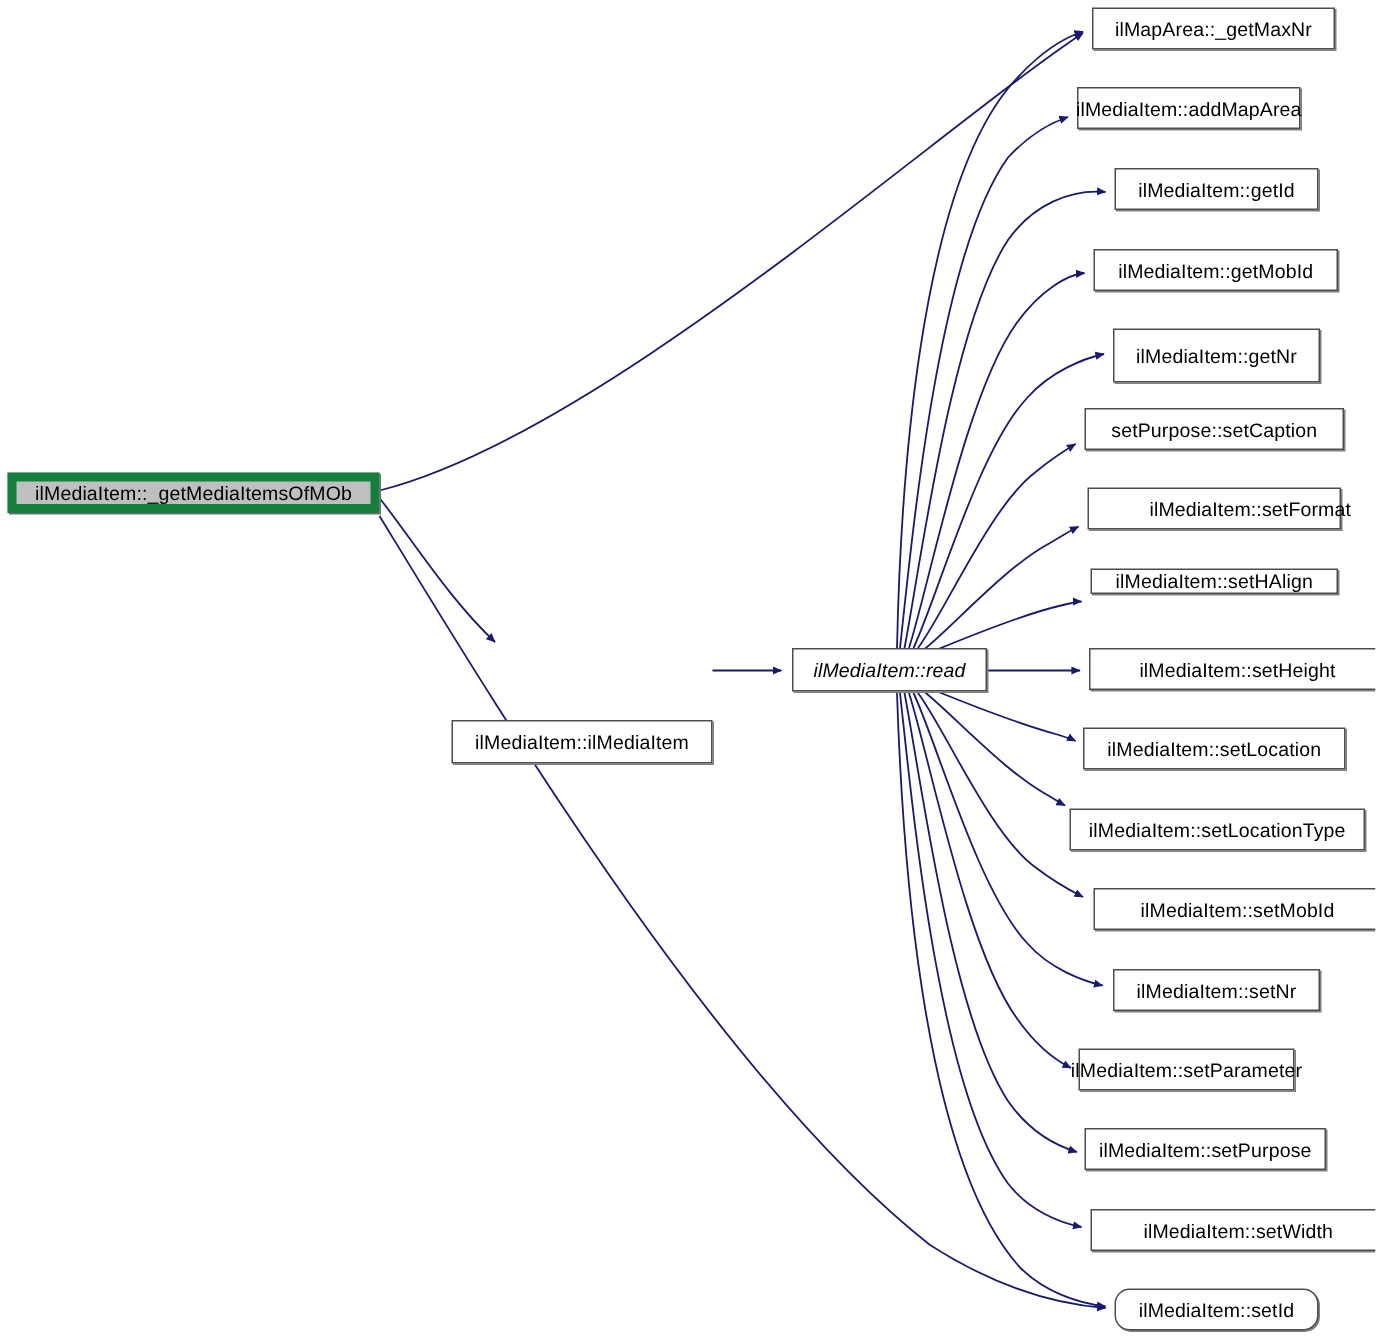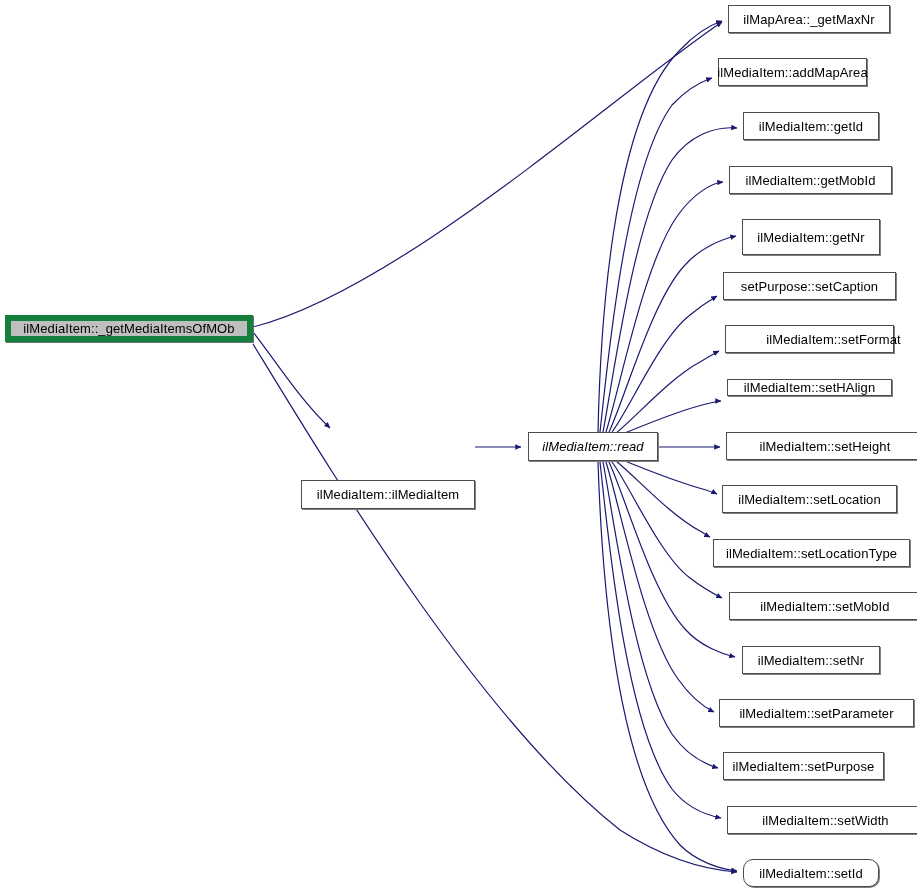--- a/index.html
+++ b/index.html
@@ -126,21 +126,21 @@
       </div>
       <div class="gnode" style="left: 713px; top: 539px; width: 197px; height: 28px;">
         <span class="lbl">ilMediaItem::setLocationType</span>
       </div>
       <div class="gnode" style="left: 729px; top: 592px; width: 192px; height: 28px;">
         <span class="lbl">ilMediaItem::setMobId</span>
       </div>
       <div class="gnode" style="left: 742px; top: 646px; width: 138px; height: 28px;">
         <span class="lbl">ilMediaItem::setNr</span>
       </div>
-      <div class="gnode" style="left: 719px; top: 699px; width: 195px; height: 28px; justify-content: center;">
+      <div class="gnode" style="left: 719px; top: 699px; width: 144px; height: 28px; justify-content: center;">
         <span class="lbl">ilMediaItem::setParameter</span>
       </div>
       <div class="gnode" style="left: 723px; top: 752px; width: 161px; height: 28px;">
         <span class="lbl">ilMediaItem::setPurpose</span>
       </div>
       <div class="gnode" style="left: 727px; top: 806px; width: 197px; height: 28px;">
         <span class="lbl">ilMediaItem::setWidth</span>
       </div>
       <div class="gnode" style="left: 743px; top: 859px; width: 136px; height: 28px; border-radius: 10px;">
         <span class="lbl">ilMediaItem::setId</span>

